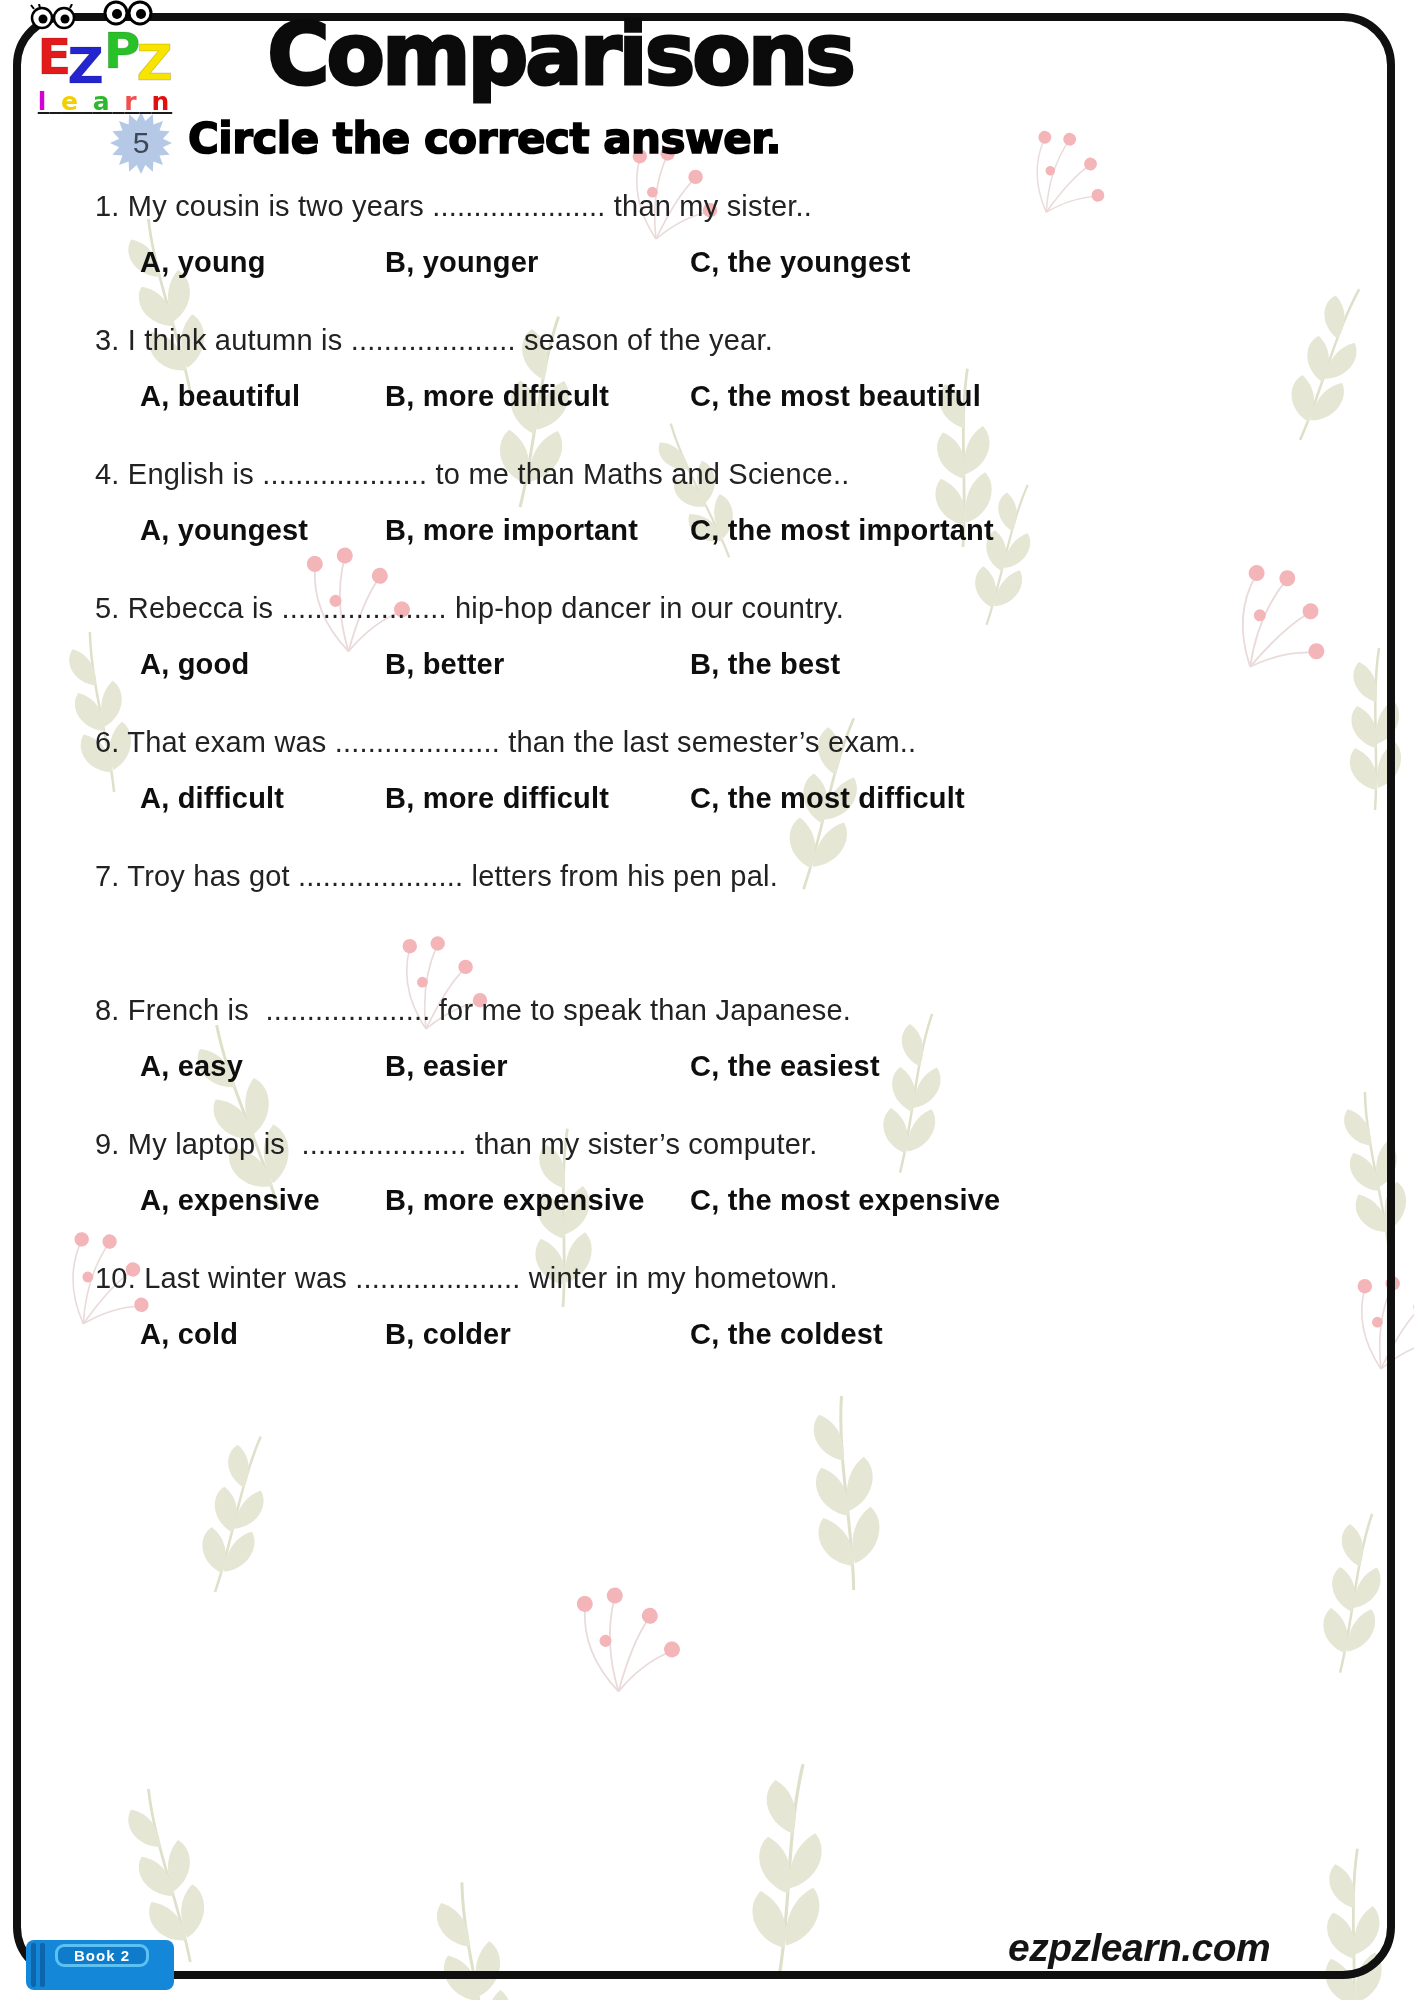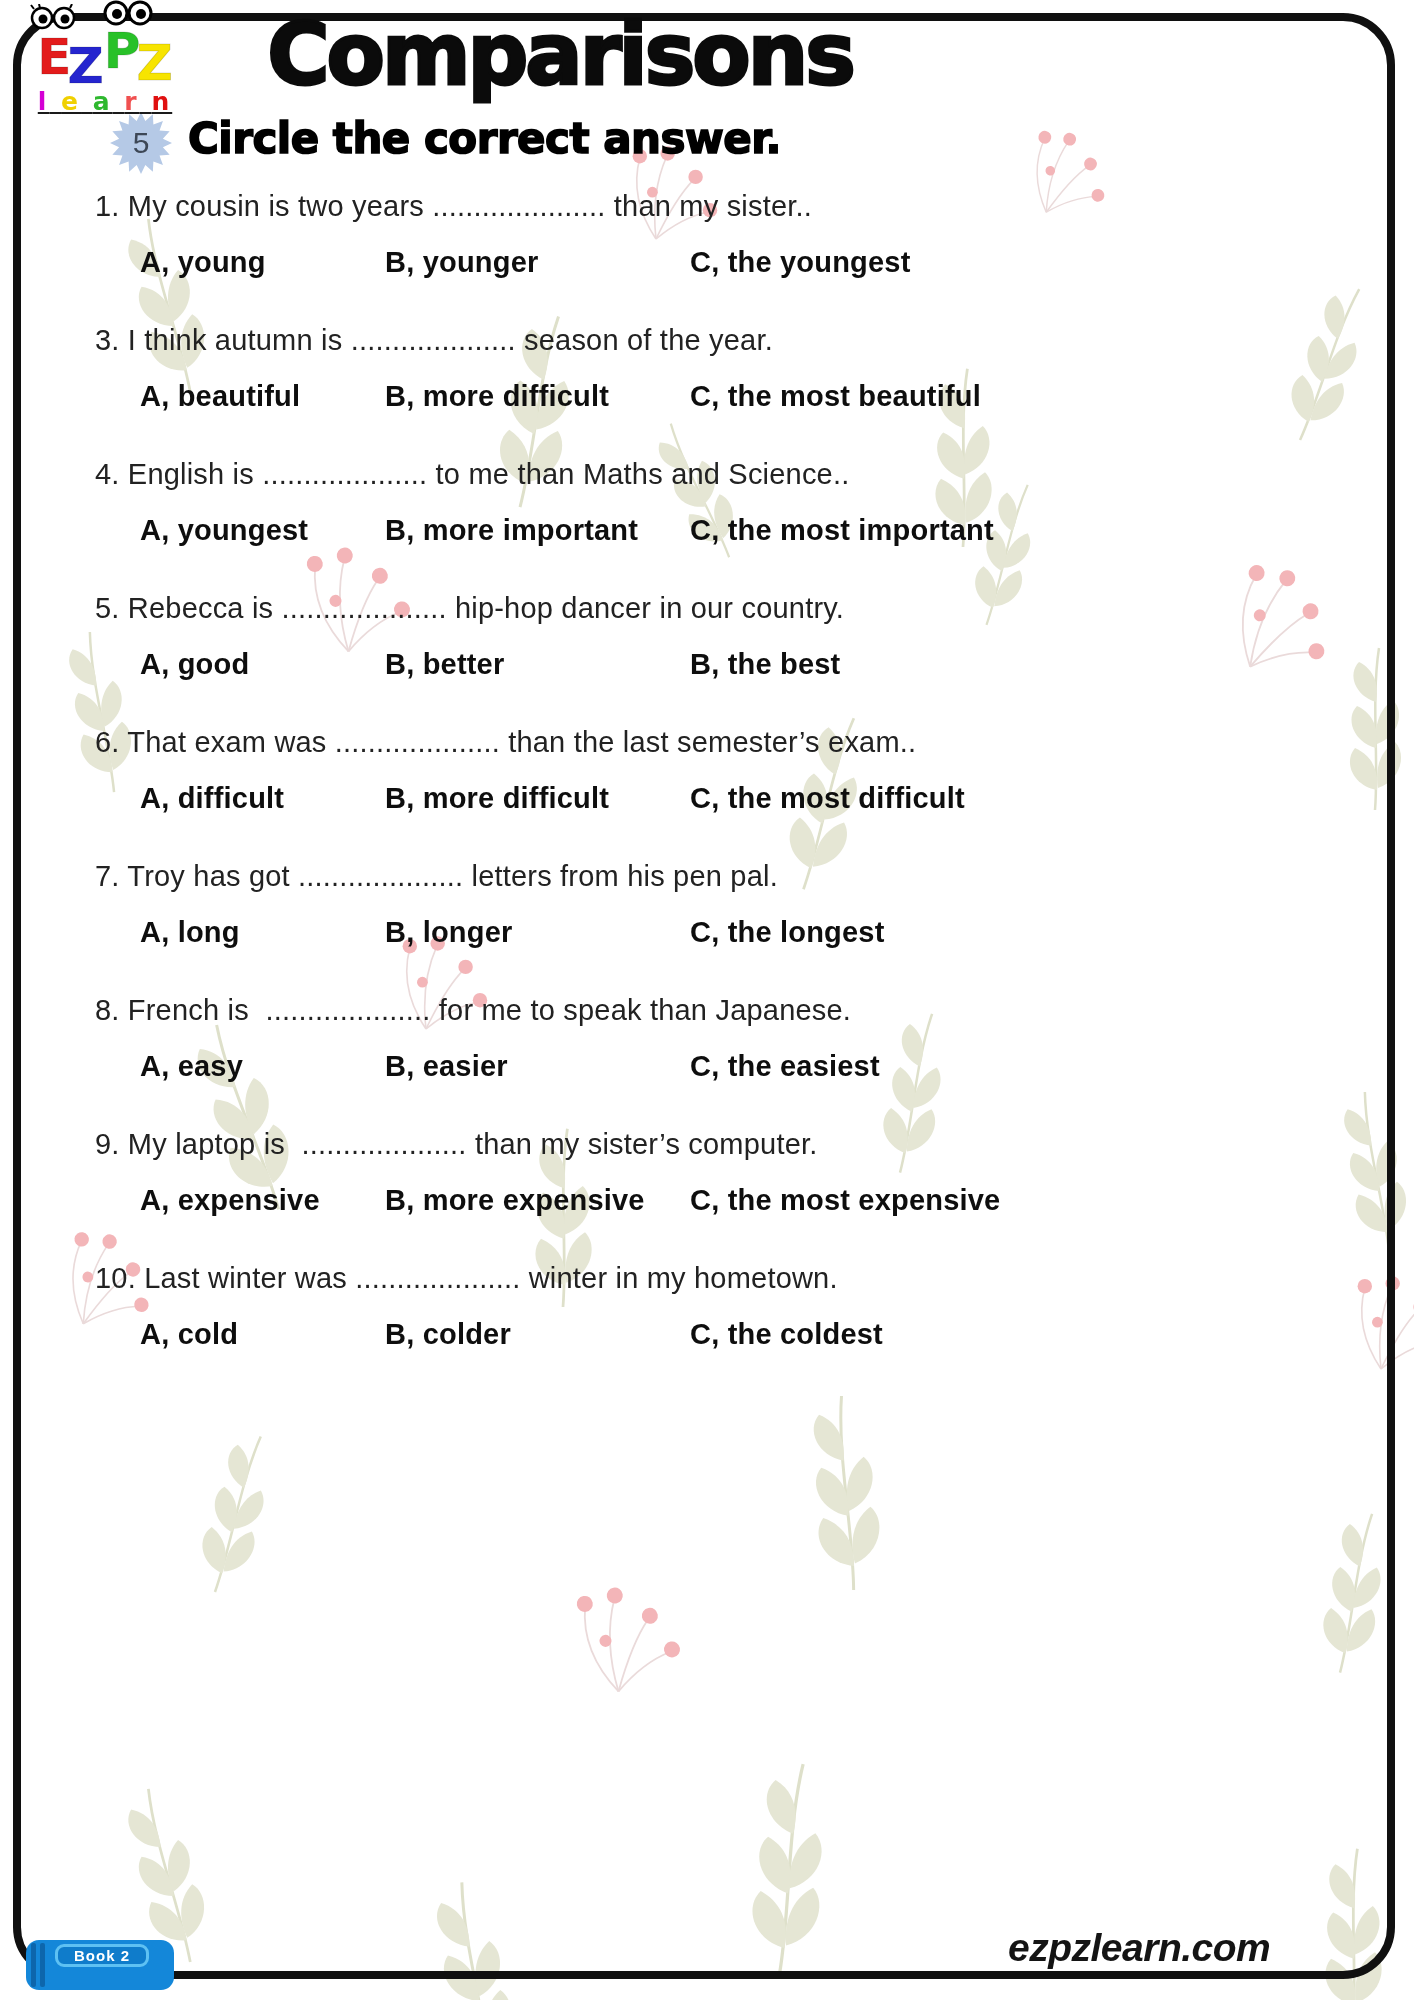--- a/index.html
+++ b/index.html
@@ -53,21 +53,21 @@
   .question{position:relative;height:134px;}
   .q-text{font-size:29px;line-height:40px;color:#222;letter-spacing:0.2px;white-space:pre;}
   .answers{
     position:absolute;left:45px;top:60px;right:0;
     display:grid;grid-template-columns:245px 305px auto;
   }
   .opt{font-size:29px;font-weight:700;color:#0e0e0e;letter-spacing:0.2px;}
   
   .book-badge{
     position:absolute;left:26px;top:1940px;width:148px;height:50px;z-index:3;
-    background:#1487d9;border-radius:13px;
+    background:#1487d9;border-radius:8px;
   }
   .book-badge::before{
     content:"";position:absolute;left:5px;top:3px;bottom:3px;width:5px;
     background:#0d66ac;border-radius:2px;box-shadow:9px 0 0 #0d66ac;
   }
   .book-label{
     position:absolute;left:29px;top:4px;width:88px;height:17px;
     border:3px solid #5ec1f3;border-radius:9px;background:#0f7ccb;
     color:#ffffff;font-size:15px;font-weight:700;
     display:flex;align-items:center;justify-content:center;letter-spacing:1px;
@@ -217,25 +217,20 @@
     <div class="q-text">6. That exam was .................... than the last semester’s exam..</div>
     <div class="answers">
       <div class="opt">A, difficult</div>
       <div class="opt">B, more difficult</div>
       <div class="opt">C, the most difficult</div>
     </div>
   </div>
 
   <div class="question">
     <div class="q-text">7. Troy has got .................... letters from his pen pal.</div>
-    <div class="answers">
-      <div class="opt">A, long</div>
-      <div class="opt">B, longer</div>
-      <div class="opt">C, the longest</div>
-    </div>
   </div>
 
   <div class="question">
     <div class="q-text">8. French is  .................... for me to speak than Japanese.</div>
     <div class="answers">
       <div class="opt">A, easy</div>
       <div class="opt">B, easier</div>
       <div class="opt">C, the easiest</div>
     </div>
   </div>

